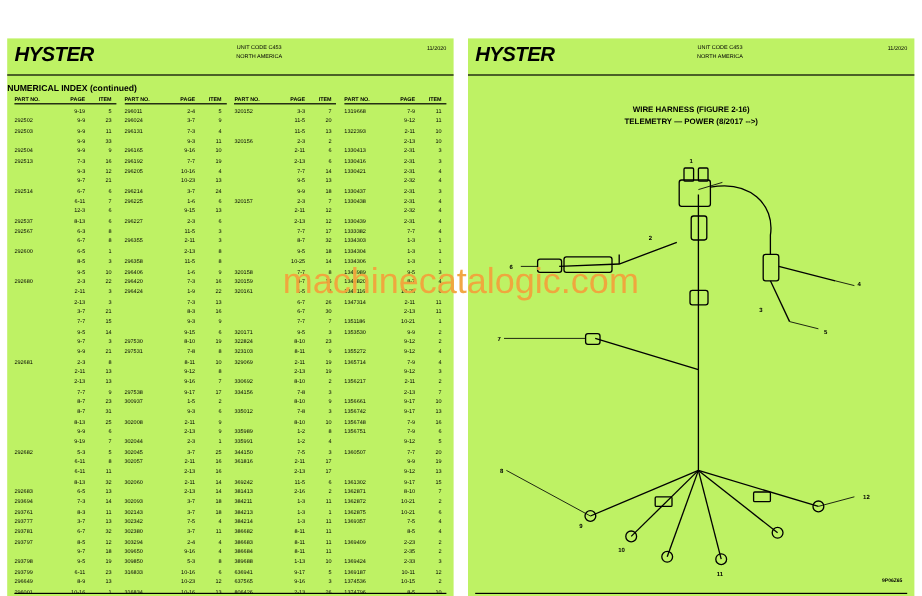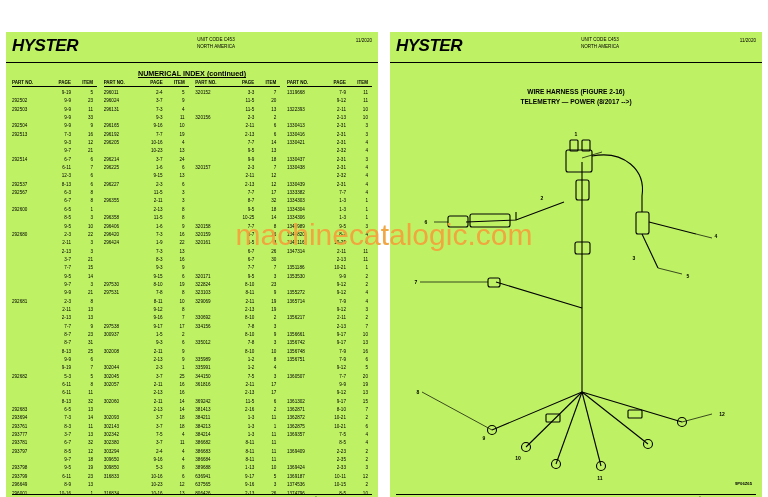--- a/index.html
+++ b/index.html
@@ -9,21 +9,21 @@
   .sheet.left{left:6px;}
   .sheet.right{left:390px;}
 
   
   .hdr{position:relative;height:30px;border-bottom:1.6px solid #000;}
   .brand{position:absolute;left:6px;top:4px;font-size:17px;font-weight:bold;font-style:italic;letter-spacing:-0.5px;font-family:"Liberation Sans",sans-serif;}
   .hdr-center{position:absolute;left:150px;top:4px;text-align:center;width:120px;font-size:4.6px;line-height:7px;}
   .hdr-right{position:absolute;right:6px;top:6px;font-size:4.6px;}
 
   
-  .title{text-align:center;font-size:7.2px;font-weight:bold;margin-top:6px;text-decoration:underline;}
+  .title{font-size:7.2px;font-weight:bold;margin-top:6px;}
   .title2{text-align:center;font-size:6.6px;font-weight:bold;line-height:10px;margin-top:24px;}
 
   
   .idx{position:absolute;left:6px;top:48px;width:360px;}
   .colgroup{display:flex;justify-content:space-between;}
   .col{width:85px;}
   .colhead{display:flex;border-bottom:1px solid #000;padding-bottom:1px;margin-bottom:2px;}
   .colhead span{font-size:4.5px;font-weight:bold;}
   .c1{width:31px;}
   .c2{width:28px;text-align:right;}

